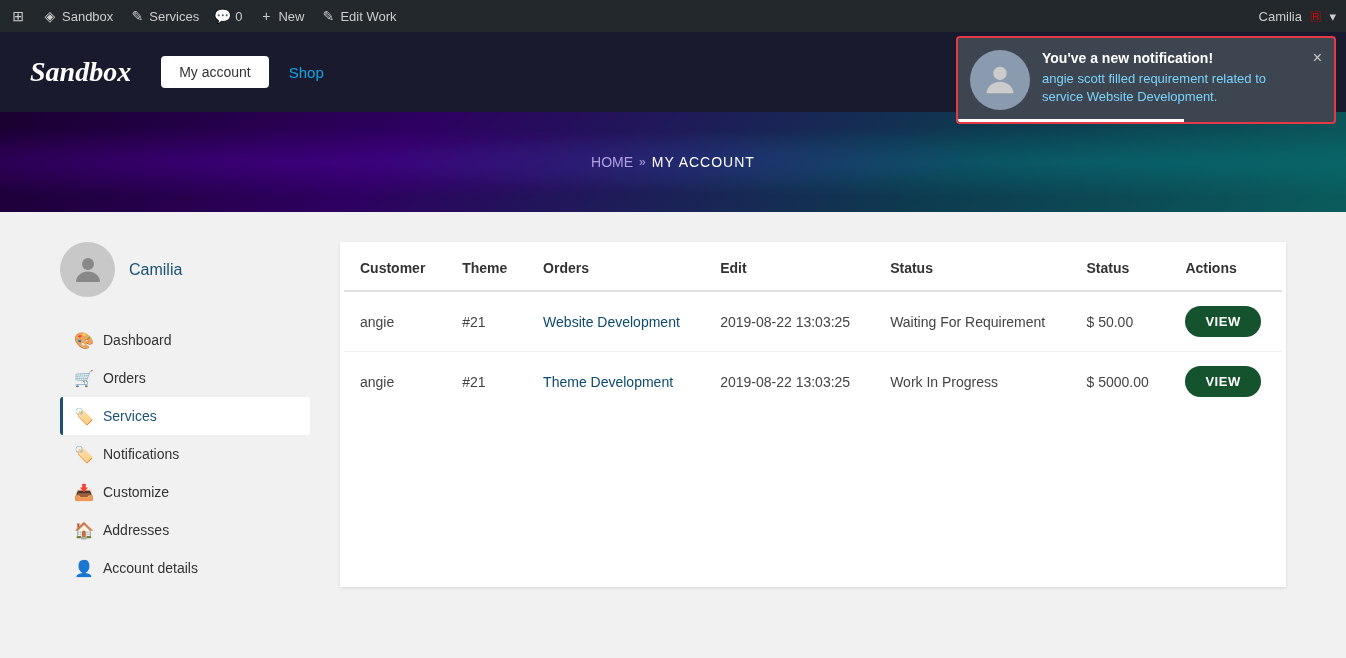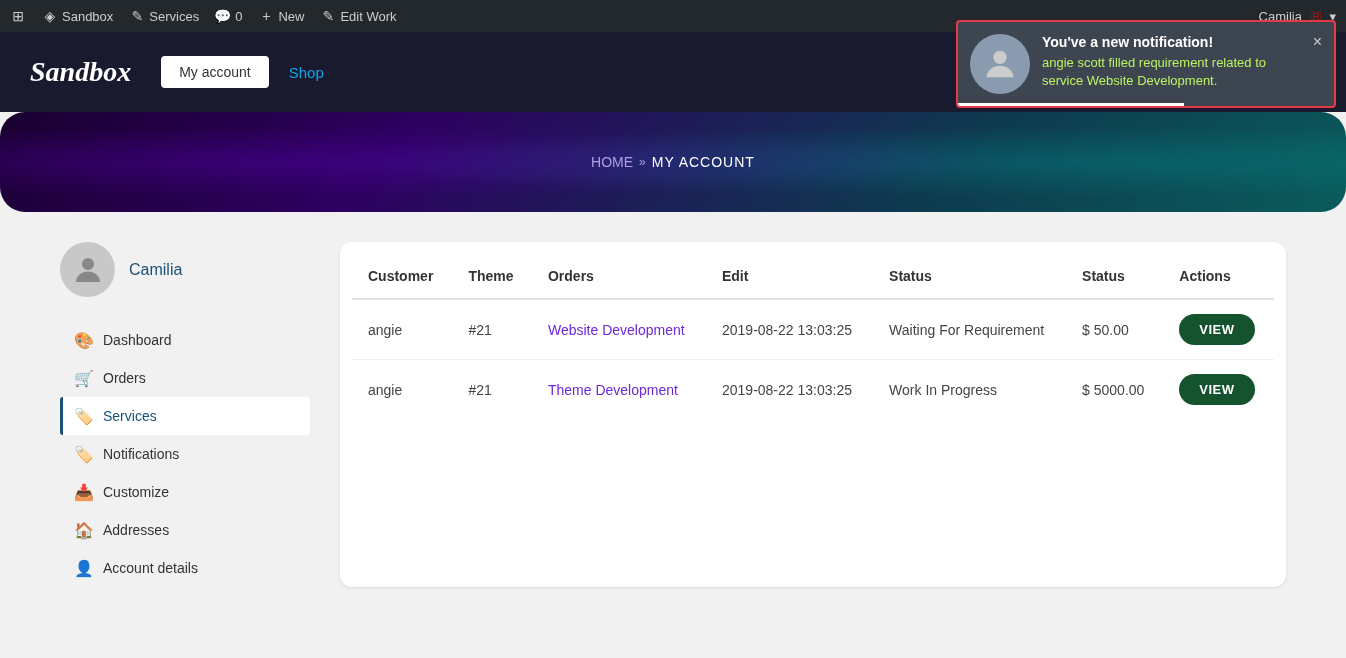--- a/index.html
+++ b/index.html
@@ -36,21 +36,21 @@
       margin-left: auto;
       display: flex;
       align-items: center;
       gap: 8px;
     }
     .admin-user-name { color: #ccc; font-size: 13px; cursor: pointer; }
 
     
     .notification-popup {
       position: absolute;
-      top: 20px;
+      top: 36px;
       right: 10px;
       width: 380px;
       background: #3d4550;
       border: 2px solid #e63946;
       border-radius: 4px;
       display: flex;
       align-items: flex-start;
       padding: 12px;
       gap: 12px;
       z-index: 1000;
@@ -61,21 +61,21 @@
       background: #8a9bb0;
       border-radius: 50%;
       flex-shrink: 0;
       display: flex;
       align-items: center;
       justify-content: center;
     }
     .notif-avatar svg { width: 40px; height: 40px; fill: #ccc; }
     .notif-content { flex: 1; color: #fff; }
     .notif-title { font-weight: bold; font-size: 14px; margin-bottom: 4px; }
-    .notif-text { font-size: 13px; color: #bef264; line-height: 1.4; }
+    .notif-text { font-size: 13px; color: #7dd3fc; line-height: 1.4; }
     .notif-close {
       color: #ccc;
       cursor: pointer;
       font-size: 16px;
       flex-shrink: 0;
       line-height: 1;
     }
     .notif-progress {
       position: absolute;
       bottom: 0;
@@ -122,21 +122,20 @@
 
     
     .hero-banner {
       height: 100px;
       background: linear-gradient(135deg, #1a0030 0%, #2d0060 30%, #0d3b4f 70%, #0a5c5c 100%);
       display: flex;
       align-items: center;
       justify-content: center;
       position: relative;
       overflow: hidden;
-      border-radius: 25px;
     }
     .hero-banner::before {
       content: '';
       position: absolute;
       inset: 0;
       background: 
         radial-gradient(ellipse at 20% 50%, rgba(100,0,200,0.3) 0%, transparent 50%),
         radial-gradient(ellipse at 80% 50%, rgba(0,150,150,0.3) 0%, transparent 50%);
     }
     .breadcrumb {
@@ -213,22 +212,22 @@
       align-items: center;
       justify-content: center;
       font-size: 16px;
       color: inherit;
     }
 
     
     .table-area {
       flex: 1;
       background: #fff;
-      border-radius: 12px;
-      padding: 12px;
+      border-radius: 0;
+      padding: 4px;
       box-shadow: 0 1px 3px rgba(0,0,0,0.1);
     }
     .orders-table {
       width: 100%;
       border-collapse: collapse;
     }
     .orders-table th {
       padding: 14px 16px;
       text-align: left;
       color: #333;
@@ -238,21 +237,21 @@
       background: #fff;
     }
     .orders-table td {
       padding: 14px 16px;
       color: #444;
       font-size: 14px;
       border-bottom: 1px solid #f0f0f0;
       vertical-align: middle;
     }
     .orders-table tr:last-child td { border-bottom: none; }
-    .service-link { color: #6d28d9; cursor: pointer; }
+    .service-link { color: #0c4a6e; cursor: pointer; }
     .view-btn {
       background: #14532d;
       color: #fff;
       border: none;
       padding: 8px 20px;
       border-radius: 20px;
       cursor: pointer;
       font-size: 13px;
       font-weight: 600;
       letter-spacing: 0.5px;

